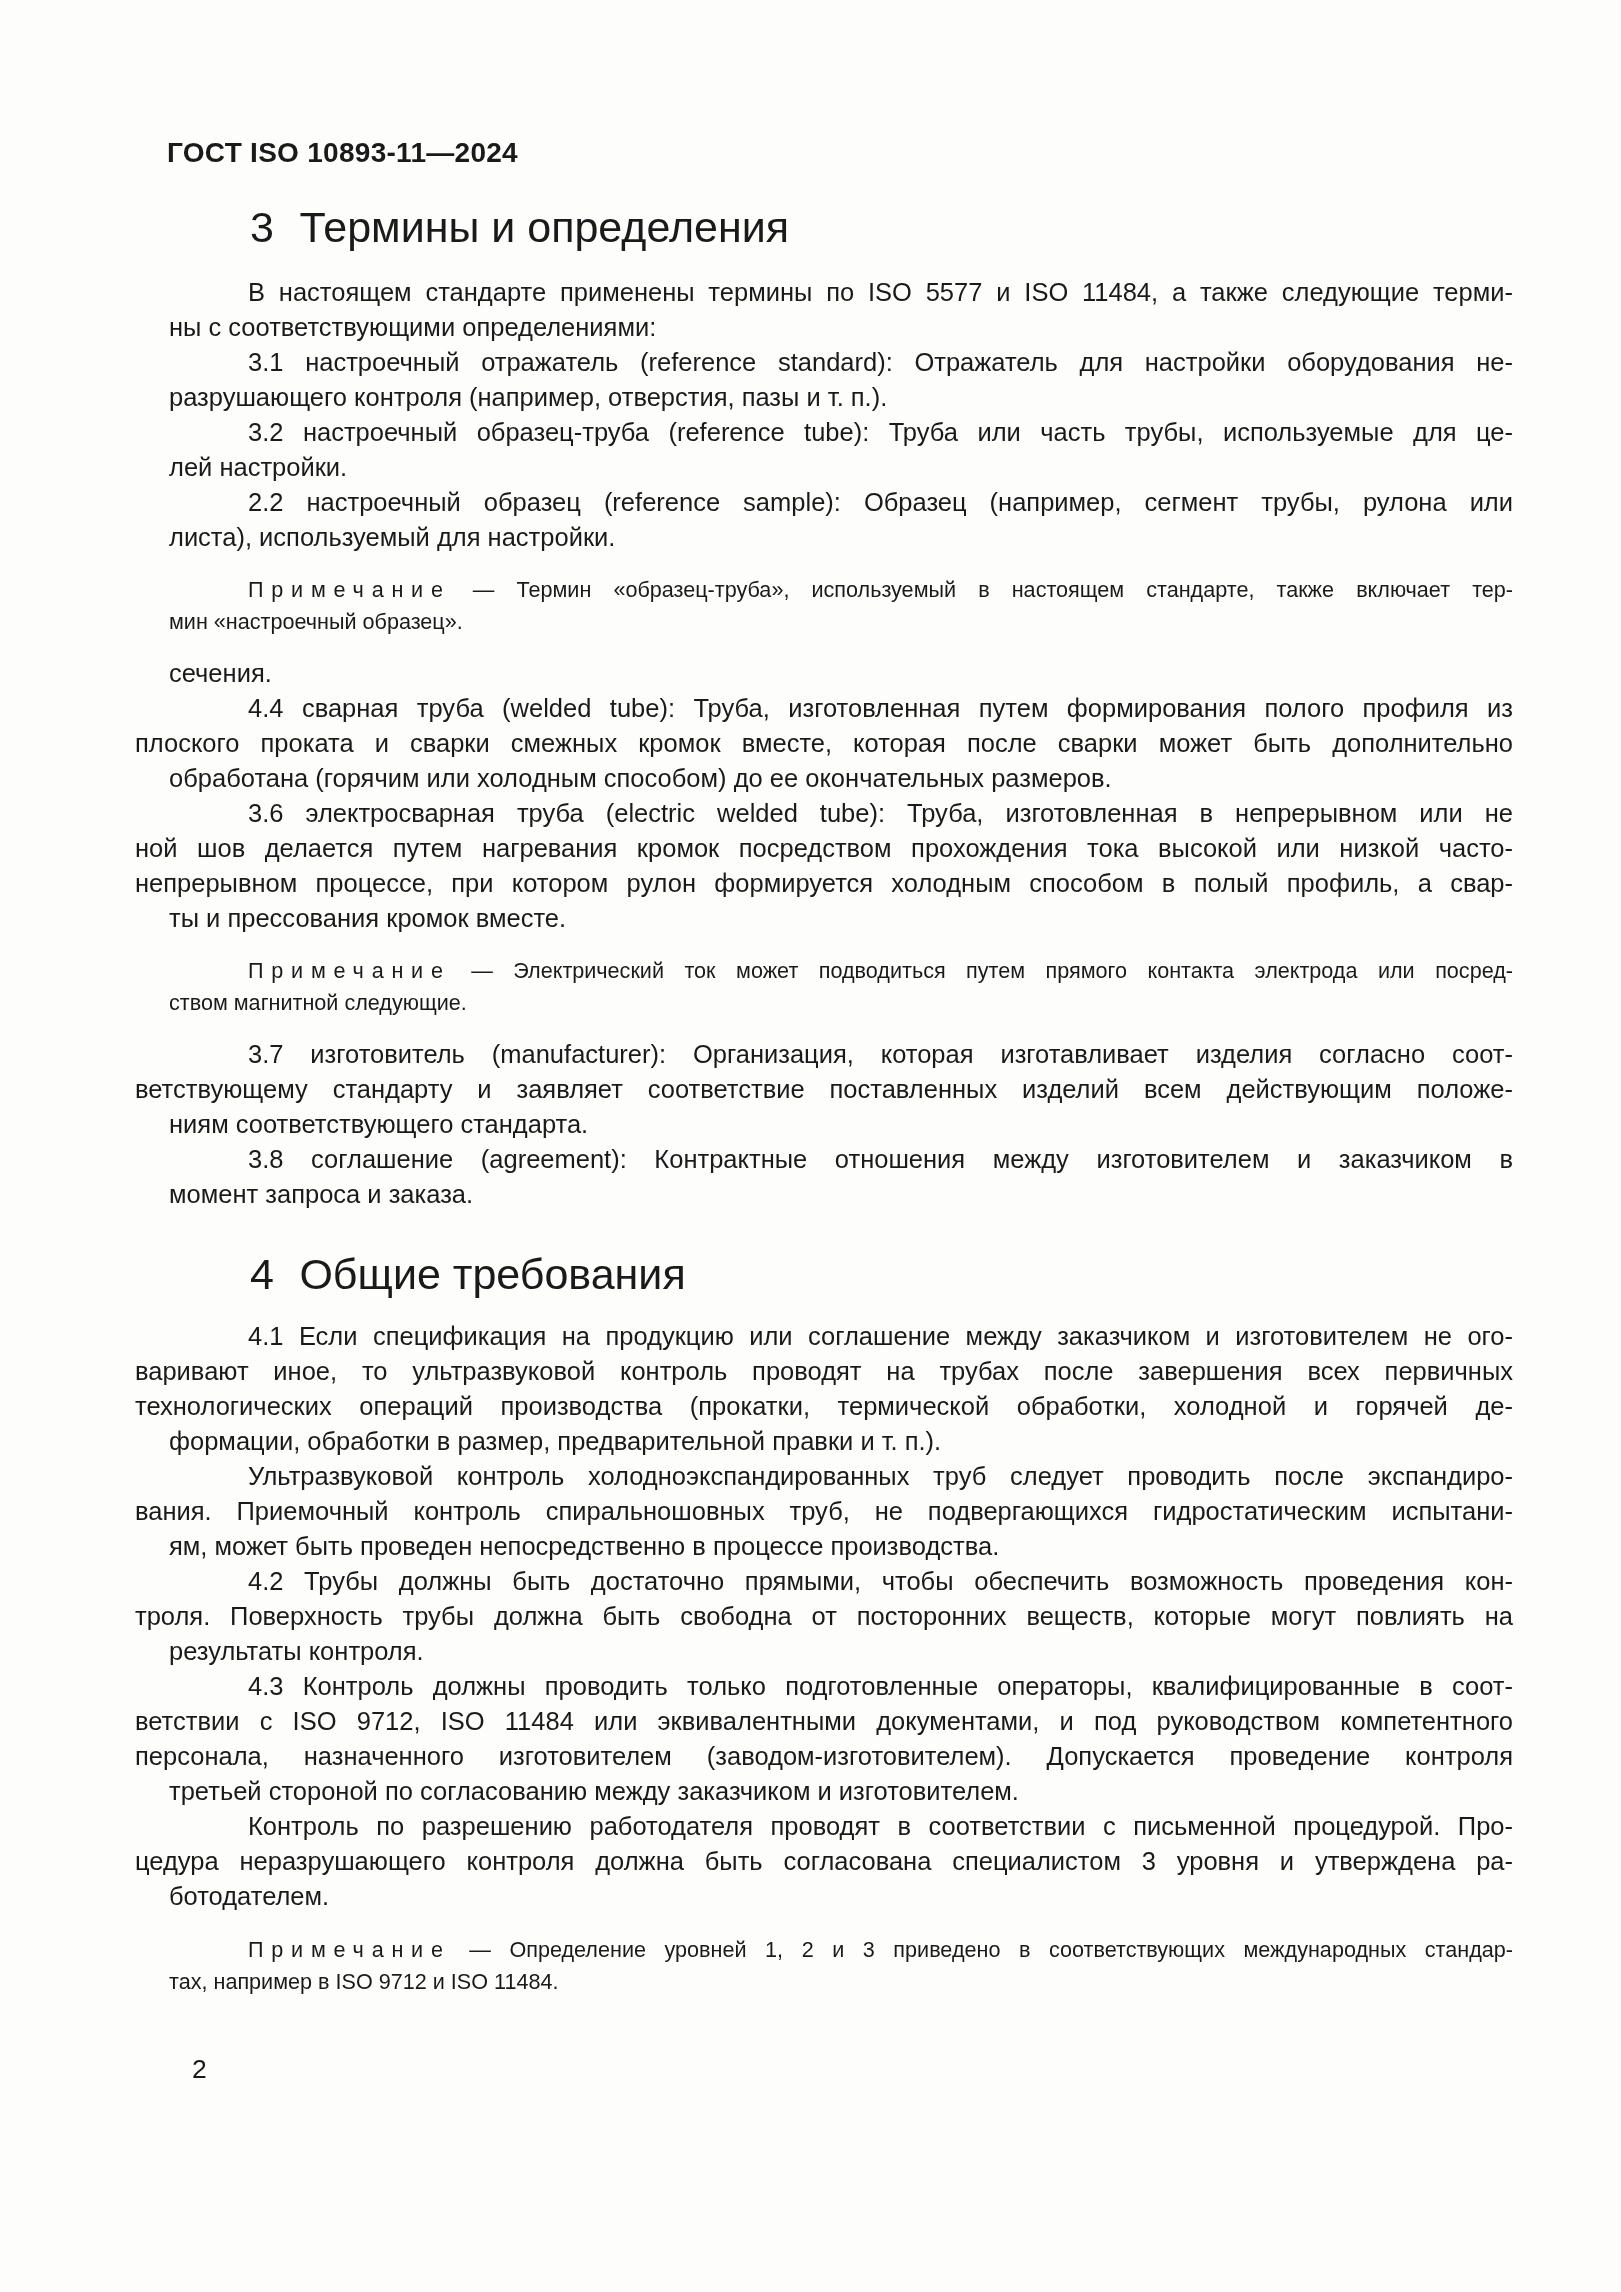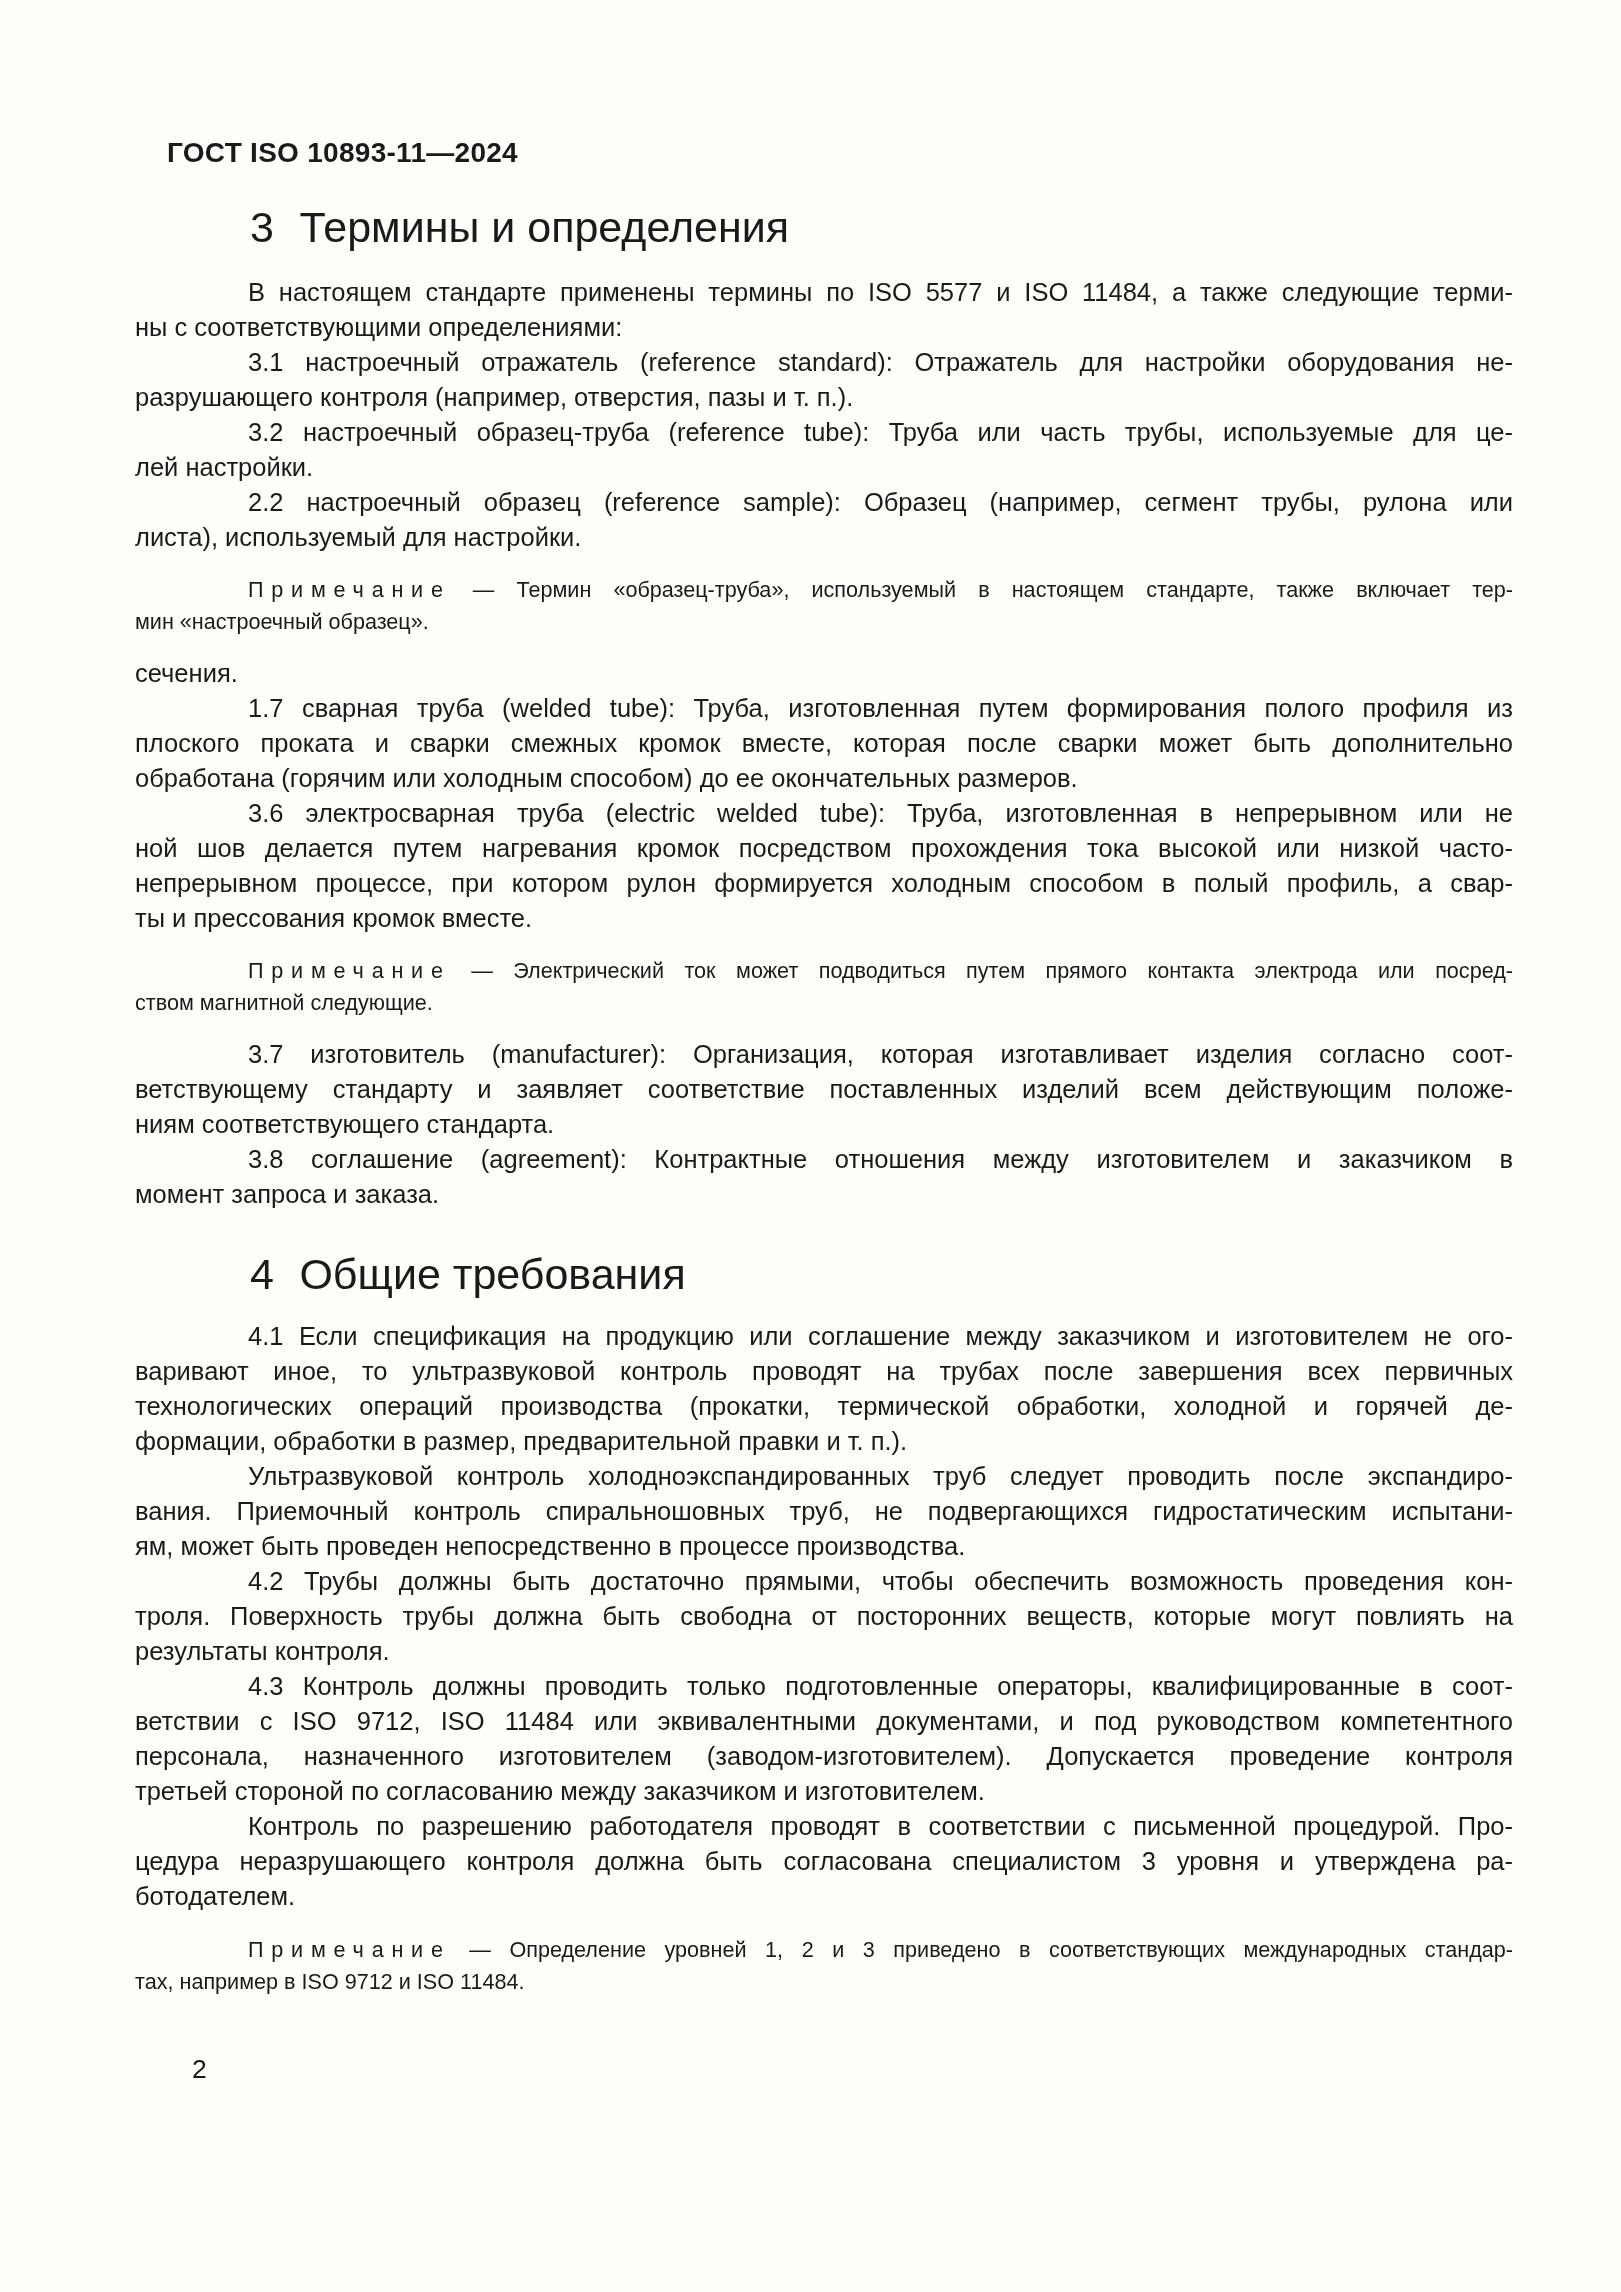--- a/index.html
+++ b/index.html
@@ -22,21 +22,21 @@
   .h2.mt{margin-top:41px;margin-bottom:23.5px;}
   .h2 .h-num{margin-right:25.5px;}
   .para,.note{margin:0;}
   .note{margin-top:19.6px;margin-bottom:17.6px;}
   .line{
     font-size:25.5px;line-height:35px;
     text-align:justify;text-align-last:justify;
   }
   .note .line{font-size:21.6px;line-height:32px;}
   .line.first{padding-left:113px;}
-  .line.last{text-align-last:left;}
+  .line.last{text-align-last:left;margin-left:34px;}
   .b{font-weight:400;}
   .sp{letter-spacing:.36em;}
   .pagenum{
     position:absolute;left:192px;top:2054px;font-size:26.5px;
   }
 </style>
 </head>
 <body>
 
 <div class="page-header">ГОСТ ISO 10893-11—2024</div>
@@ -60,21 +60,21 @@
       <div class="line last"><span>листа), используемый для настройки.</span></div>
     </div>
     <div class="note">
       <div class="line first"><span class="sp">Примечание</span><span> — Термин «образец-труба», используемый в настоящем стандарте, также включает тер-</span></div>
       <div class="line last"><span>мин «настроечный образец».</span></div>
     </div>
     <div class="para">
       <div class="line last"><span>сечения.</span></div>
     </div>
     <div class="para">
-      <div class="line first"><span>1.7 </span><span class="b">сварная труба</span><span> (welded tube): Труба, изготовленная путем формирования полого профиля из</span></div>
+      <div class="line first"><span>4.4 </span><span class="b">сварная труба</span><span> (welded tube): Труба, изготовленная путем формирования полого профиля из</span></div>
       <div class="line"><span>плоского проката и сварки смежных кромок вместе, которая после сварки может быть дополнительно</span></div>
       <div class="line last"><span>обработана (горячим или холодным способом) до ее окончательных размеров.</span></div>
     </div>
     <div class="para">
       <div class="line first"><span>3.6 </span><span class="b">электросварная труба</span><span> (electric welded tube): Труба, изготовленная в непрерывном или не</span></div>
       <div class="line"><span>ной шов делается путем нагревания кромок посредством прохождения тока высокой или низкой часто-</span></div>
       <div class="line"><span>непрерывном процессе, при котором рулон формируется холодным способом в полый профиль, а свар-</span></div>
       <div class="line last"><span>ты и прессования кромок вместе.</span></div>
     </div>
     <div class="note">

